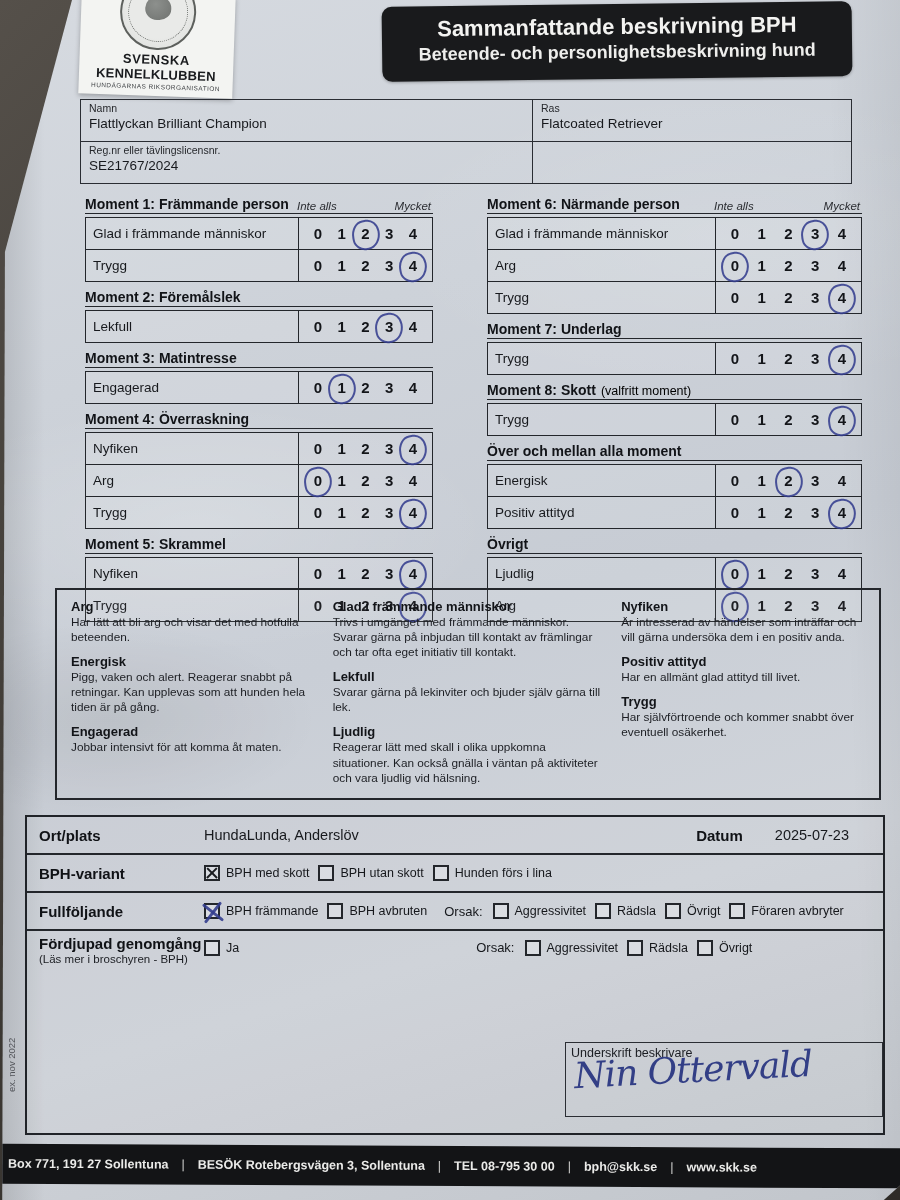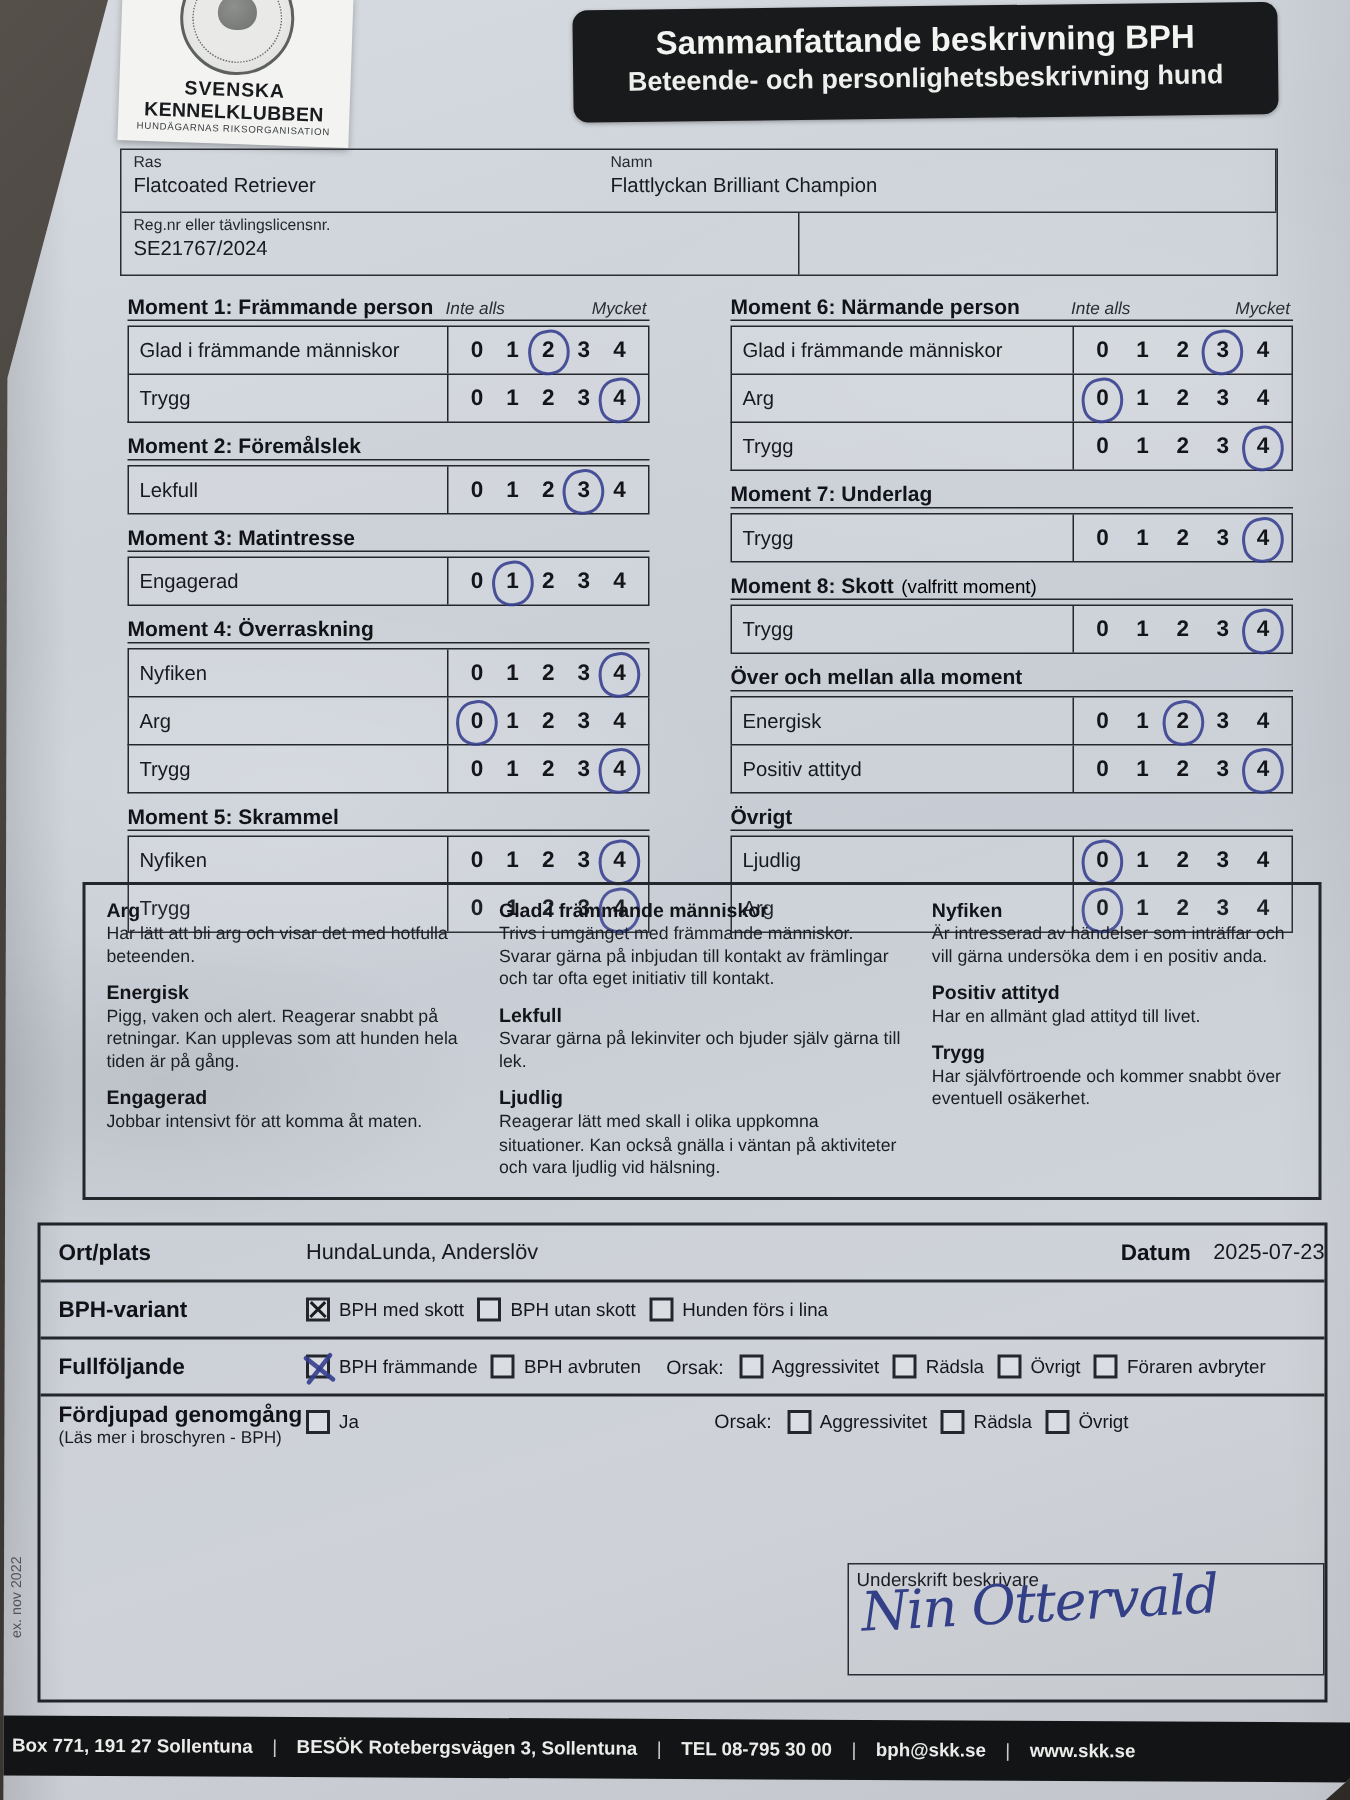--- a/index.html
+++ b/index.html
@@ -78,21 +78,21 @@
   .btable{position:absolute;left:25px;top:815px;width:860px;height:320px;border:2.2px solid #202328;
     box-sizing:border-box;background:rgba(255,255,255,.04);}
   .brow{display:flex;align-items:center;padding-left:12px;box-sizing:border-box;border-bottom:2px solid #23262b;}
   .brow.r1{height:38px;}
   .brow.r2{height:38px;}
   .brow.r3{height:38px;}
   .brow.r4{height:47px;border-bottom:0;align-items:flex-start;padding-top:4px;}
   .blabel{font-weight:700;font-size:15px;color:#101216;width:165px;flex:none;}
   .blabel-sub{font-weight:400;font-size:11.5px;margin-top:1px;color:#1b1d22;}
   .bvalue{font-size:14.5px;color:#17191d;}
-  .datum-wrap{margin-left:auto;display:flex;align-items:center;gap:15px;}
+  .datum-wrap{margin-left:auto;display:flex;align-items:center;gap:32px;padding-right:34px;}
   .datum-label{font-weight:700;font-size:15px;color:#101216;}
   .datum-value{font-size:14.5px;color:#17191d;}
   .opts{display:flex;align-items:center;}
   .cb-item{display:flex;align-items:center;margin-right:9px;}
   .cb{width:16px;height:16px;border:2px solid #23262b;box-sizing:border-box;position:relative;flex:none;background:rgba(255,255,255,.25);}
   .cb-label{font-size:12.5px;color:#15171b;margin-left:6px;white-space:nowrap;}
   .cb-x::before,.cb-x::after{content:"";position:absolute;left:-1px;top:5px;width:14px;height:2.4px;background:#1a1c20;}
   .cb-x::before{transform:rotate(45deg);}
   .cb-x::after{transform:rotate(-45deg);}
   .cb-pen::before,.cb-pen::after{content:"";position:absolute;left:-6px;top:6px;width:26px;height:3px;
@@ -127,27 +127,27 @@
       <div class="logo-l3">HUNDÄGARNAS RIKSORGANISATION</div>
     </div>
 
     <div class="title-bar">
       <div class="title-l1">Sammanfattande beskrivning BPH</div>
       <div class="title-l2">Beteende- och personlighetsbeskrivning hund</div>
     </div>
 
     <div class="info">
       <div class="info-row">
+        <div class="info-cell c1">
+          <div class="info-label">Namn</div>
+          <div class="info-value">Flattlyckan Brilliant Champion</div>
+        </div>
         <div class="info-cell c2">
           <div class="info-label">Ras</div>
           <div class="info-value">Flatcoated Retriever</div>
-        </div>
-        <div class="info-cell c1">
-          <div class="info-label">Namn</div>
-          <div class="info-value">Flattlyckan Brilliant Champion</div>
         </div>
       </div>
       <div class="info-row">
         <div class="info-cell c1">
           <div class="info-label">Reg.nr eller tävlingslicensnr.</div>
           <div class="info-value">SE21767/2024</div>
         </div>
       </div>
     </div>
 

